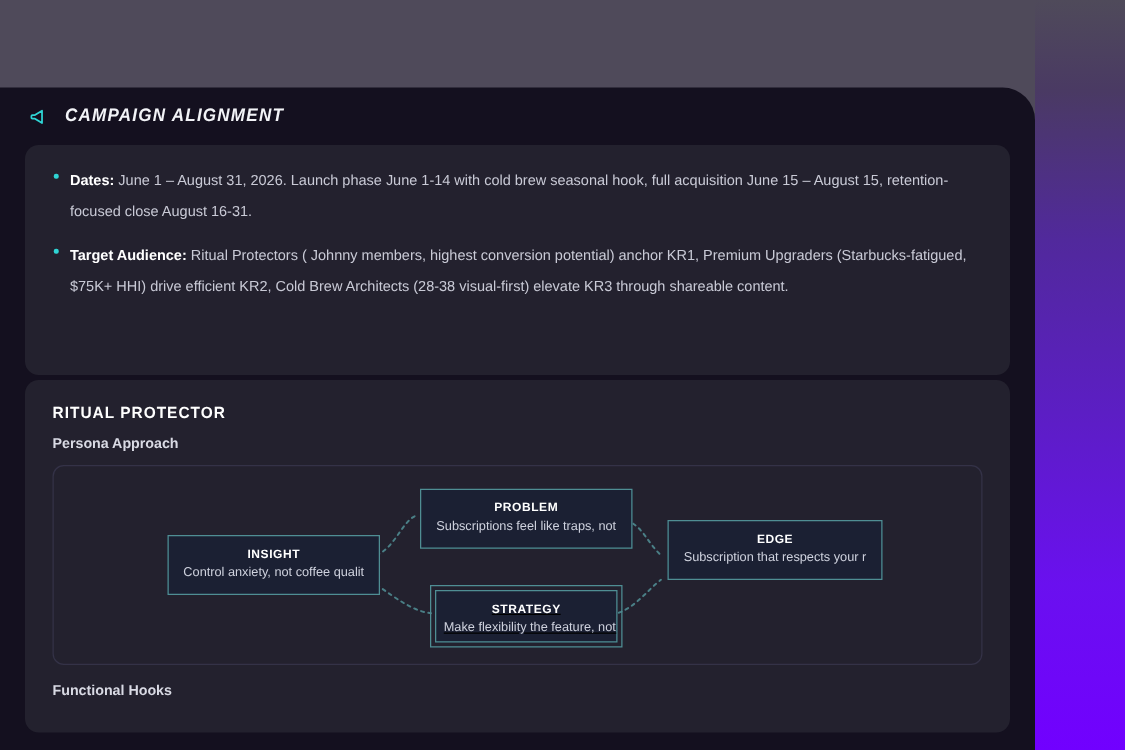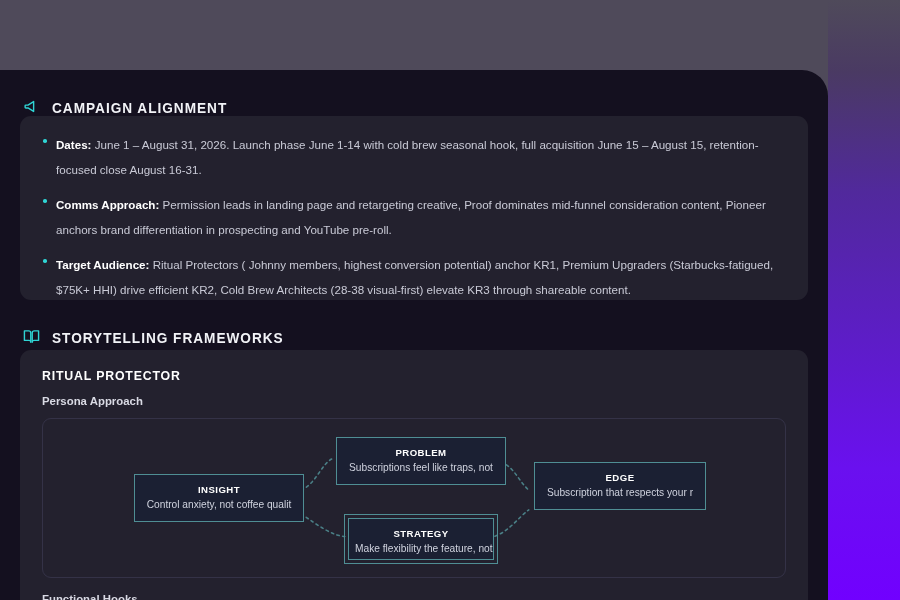--- a/index.html
+++ b/index.html
@@ -50,24 +50,25 @@
 
   #scroll-area {
     position: absolute;
     inset: 0;
     padding: 0 20px;
   }
 
   
   .section-head {
     display: flex;
-    align-items: flex-end;
+    align-items: center;
     gap: 11px;
     height: 46px;
     padding-left: 2px;
+    font-style: italic;
   }
   .section-head .ico {
     display: flex;
     align-items: center;
     justify-content: center;
     width: 19px;
     height: 19px;
     color: #2fd4d4;
     flex: 0 0 auto;
   }
@@ -172,20 +173,21 @@
   .node .n-desc {
     font-size: 10.2px;
     color: #cfd2de;
     white-space: nowrap;
     overflow: hidden;
     padding: 0 6px;
   }
   .node.selected {
     outline: 1px solid #4f8e94;
     outline-offset: 3px;
+    text-decoration: underline;
   }
 
   #node-insight  { left: 91px;  top: 55px;  width: 170px; height: 48px; }
   #node-problem  { left: 293px; top: 18px;  width: 170px; height: 48px; }
   #node-strategy { left: 305px; top: 99px;  width: 146px; height: 42px; }
   #node-edge     { left: 491px; top: 43px;  width: 172px; height: 48px; }
 
   .fw-sub-bottom { margin-top: 15px; }
 </style>
 </head>
@@ -207,39 +209,26 @@
         <span class="ttl">Campaign Alignment</span>
       </div>
 
       <div class="card" id="card-alignment">
         <ul class="bullets">
           <li>
             <span class="lbl">Dates:</span>
             <span>June 1 – August 31, 2026. Launch phase June 1-14 with cold brew seasonal hook, full acquisition June 15 – August 15, retention-focused close August 16-31.</span>
           </li>
           <li>
-            <span class="lbl">Comms Approach:</span>
-            <span>Permission leads in landing page and retargeting creative, Proof dominates mid-funnel consideration content, Pioneer anchors brand differentiation in prospecting and YouTube pre-roll.</span>
-          </li>
-          <li>
             <span class="lbl">Target Audience:</span>
             <span>Ritual Protectors ( Johnny members, highest conversion potential) anchor KR1, Premium Upgraders (Starbucks-fatigued, $75K+ HHI) drive efficient KR2, Cold Brew Architects (28-38 visual-first) elevate KR3 through shareable content.</span>
           </li>
         </ul>
       </div>
 
-      <div class="section-head">
-        <span class="ico">
-          <svg viewBox="0 0 24 24" width="17" height="17" fill="none" stroke="currentColor" stroke-width="2" stroke-linecap="round" stroke-linejoin="round">
-            <path d="M2 4h6a3 3 0 0 1 3 3v13a2.5 2.5 0 0 0-2.5-2.5H2z"></path>
-            <path d="M22 4h-6a3 3 0 0 0-3 3v13a2.5 2.5 0 0 1 2.5-2.5H22z"></path>
-          </svg>
-        </span>
-        <span class="ttl">Storytelling Frameworks</span>
-      </div>
 
       <div class="card" id="card-frameworks">
 
         <div class="fw-title">Ritual Protector</div>
 
         <div class="fw-sub">Persona Approach</div>
 
         <div class="diagram">
 
           <svg class="links" viewBox="0 0 750 160" preserveAspectRatio="none">

